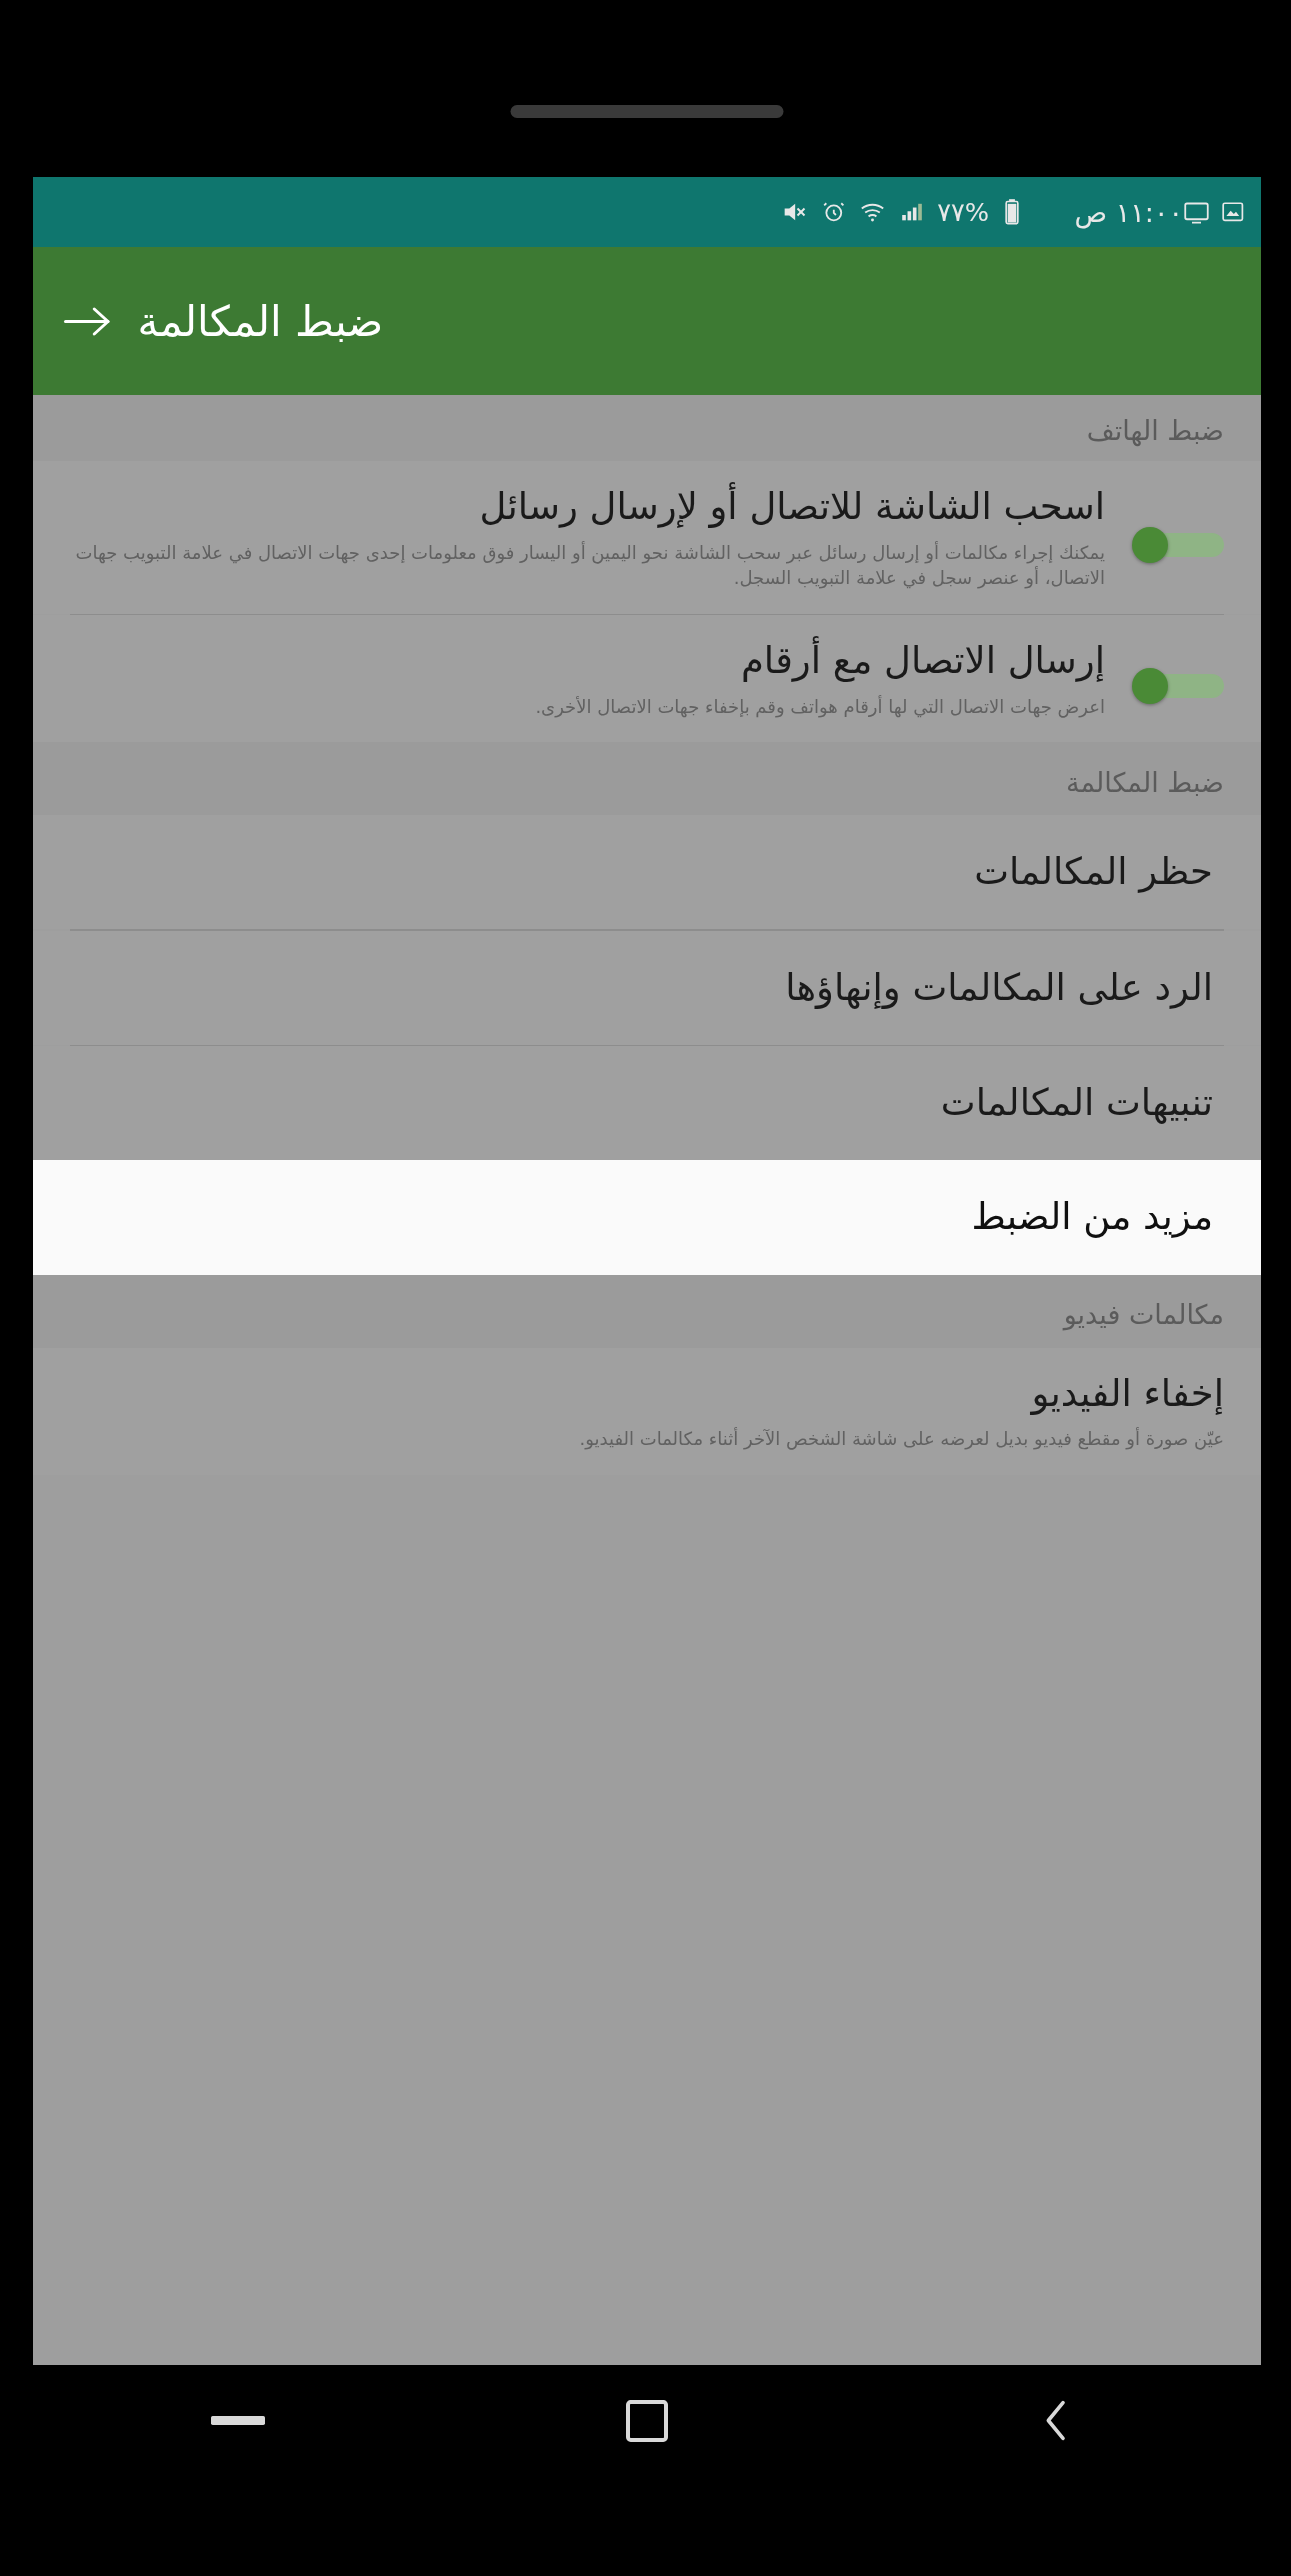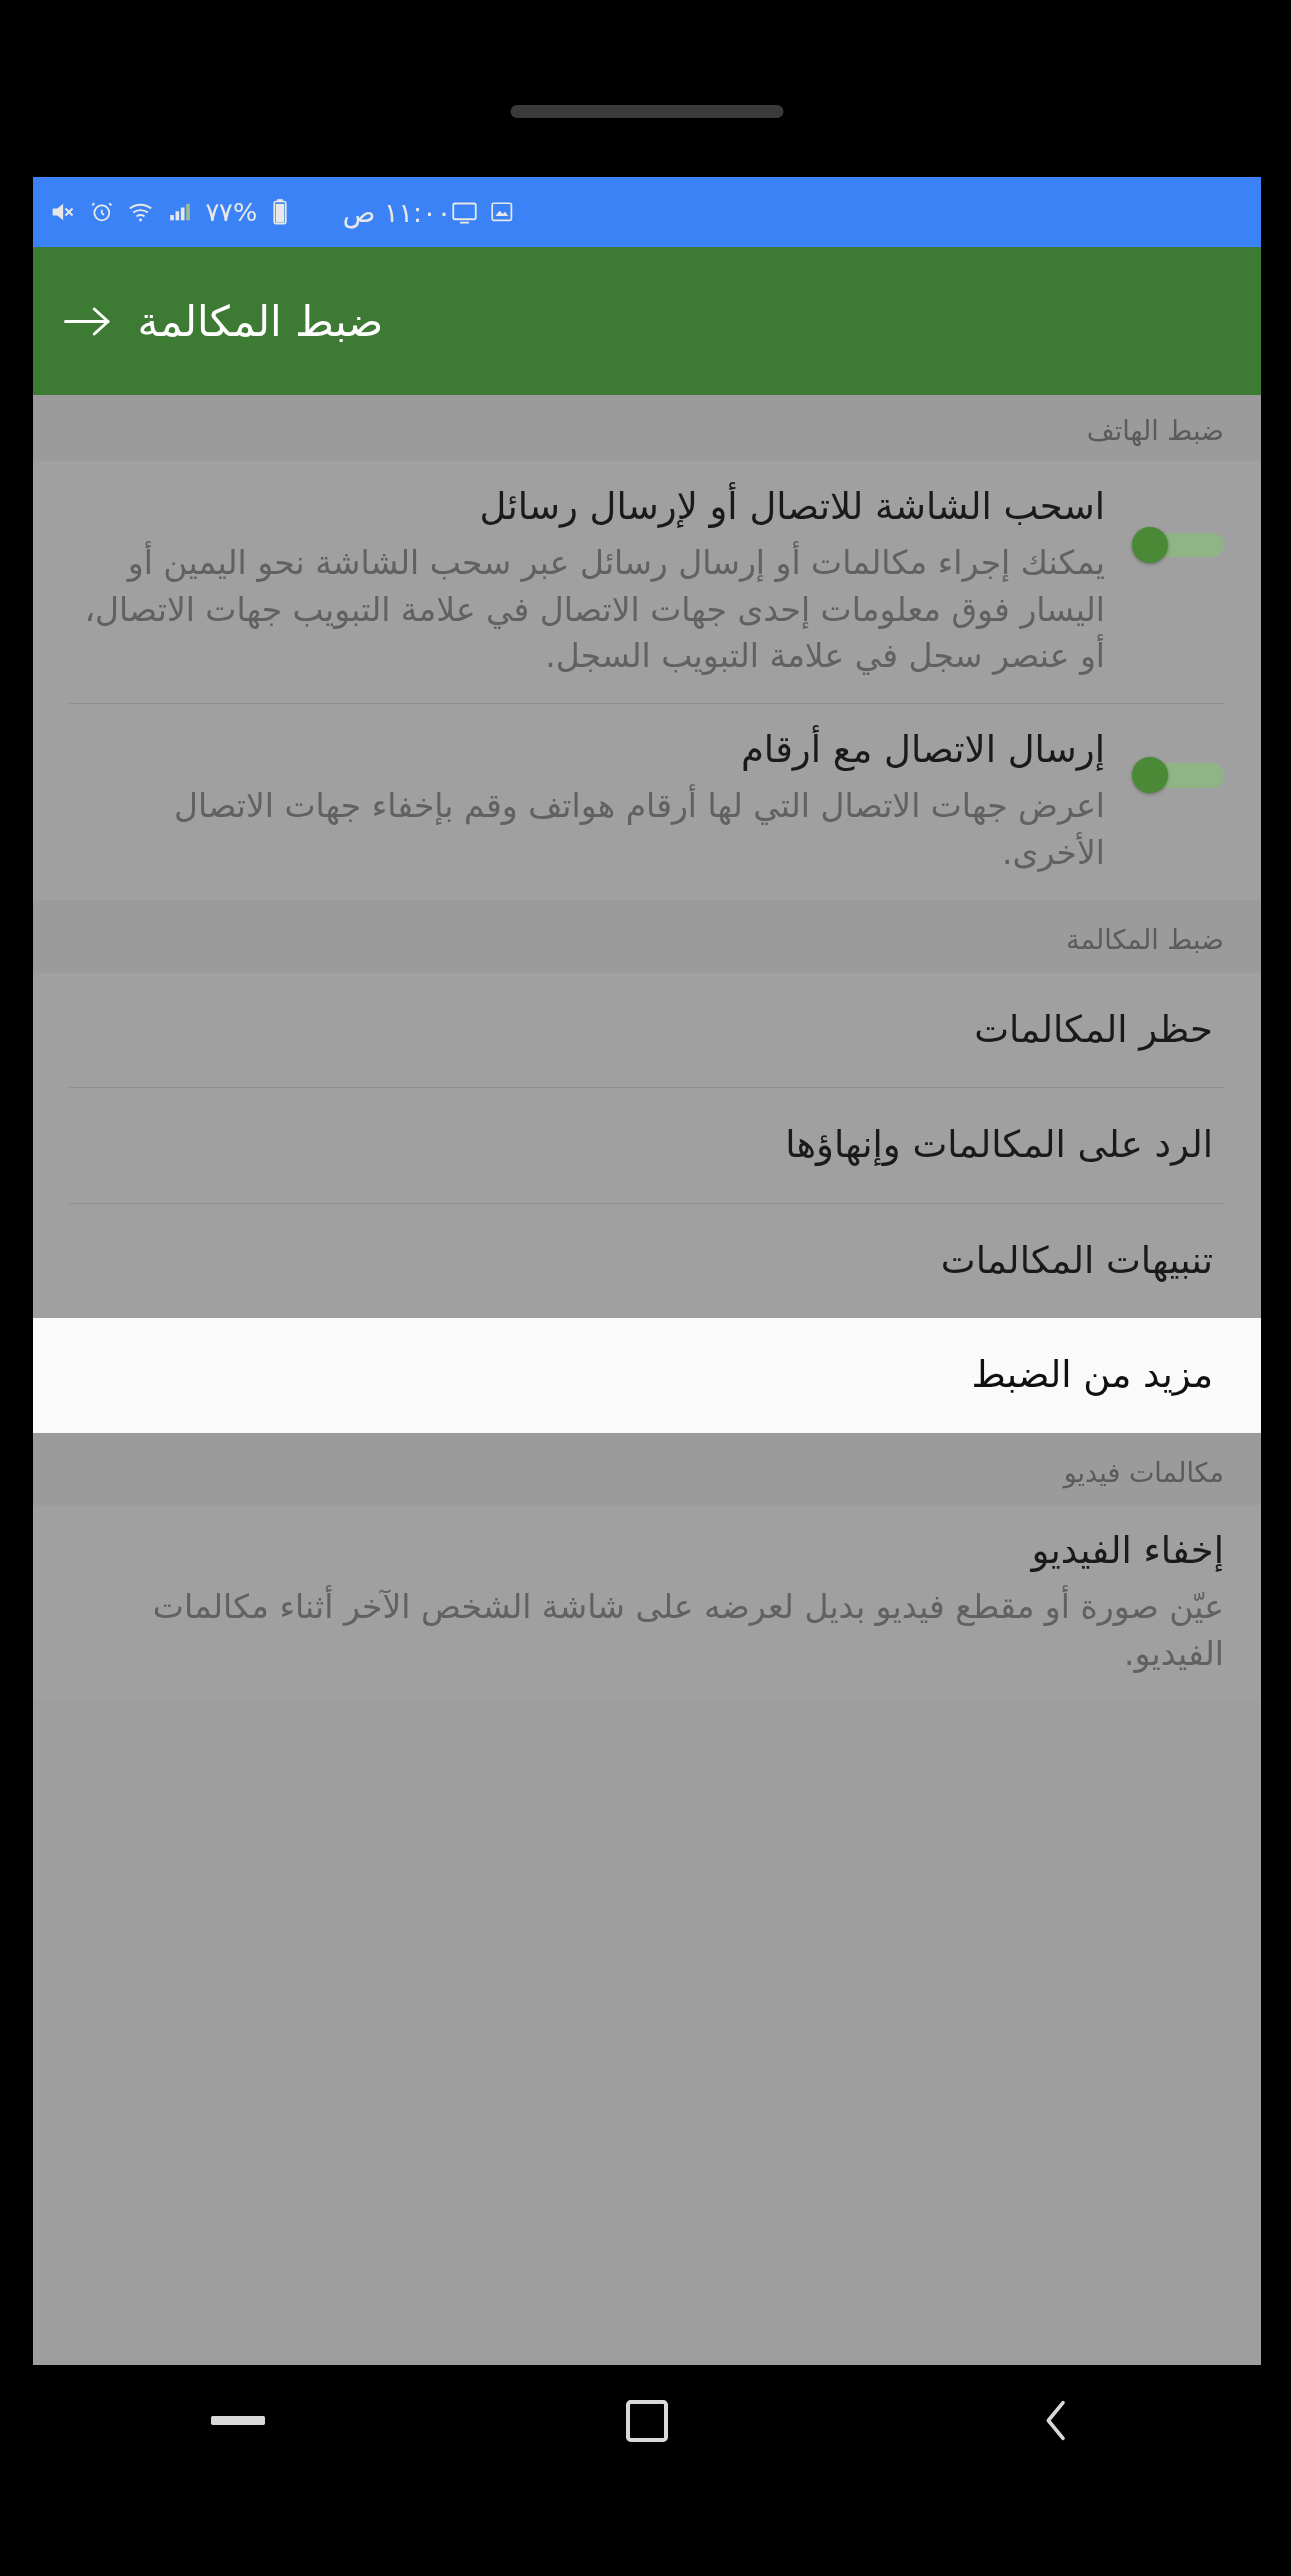--- a/index.html
+++ b/index.html
@@ -45,25 +45,25 @@
     width: 1228px;
     height: 2188px;
     background: #9e9e9e;
     overflow: hidden;
   }
 
   
   .statusbar {
     position: relative;
     height: 70px;
-    background: #3b82f6;
+    background: #0f766e;
     color: #e8e8e8;
     display: flex;
     align-items: center;
-    justify-content: flex-end;
+    justify-content: flex-start;
     padding: 16px 15px;
     box-sizing: border-box;
     font-size: 27px;
   }
   .status-left {
     display: flex;
     align-items: center;
     gap: 10.5px;
     direction: ltr;
   }
@@ -130,21 +130,21 @@
   .row-texts { flex: 1; min-width: 0; }
   .row-title {
     color: #1a1a1a;
     font-size: 37px;
     line-height: 1.28;
     font-weight: 400;
   }
   .row-sub {
     margin-top: 9.3px;
     color: #616161;
-    font-size: 33px;
+    font-size: 18px;
     line-height: 1.42;
   }
   .divider {
     height: 1.2px;
     background: #8d8d8d;
     margin: 0 37px;
   }
 
   
   .row.highlight {

